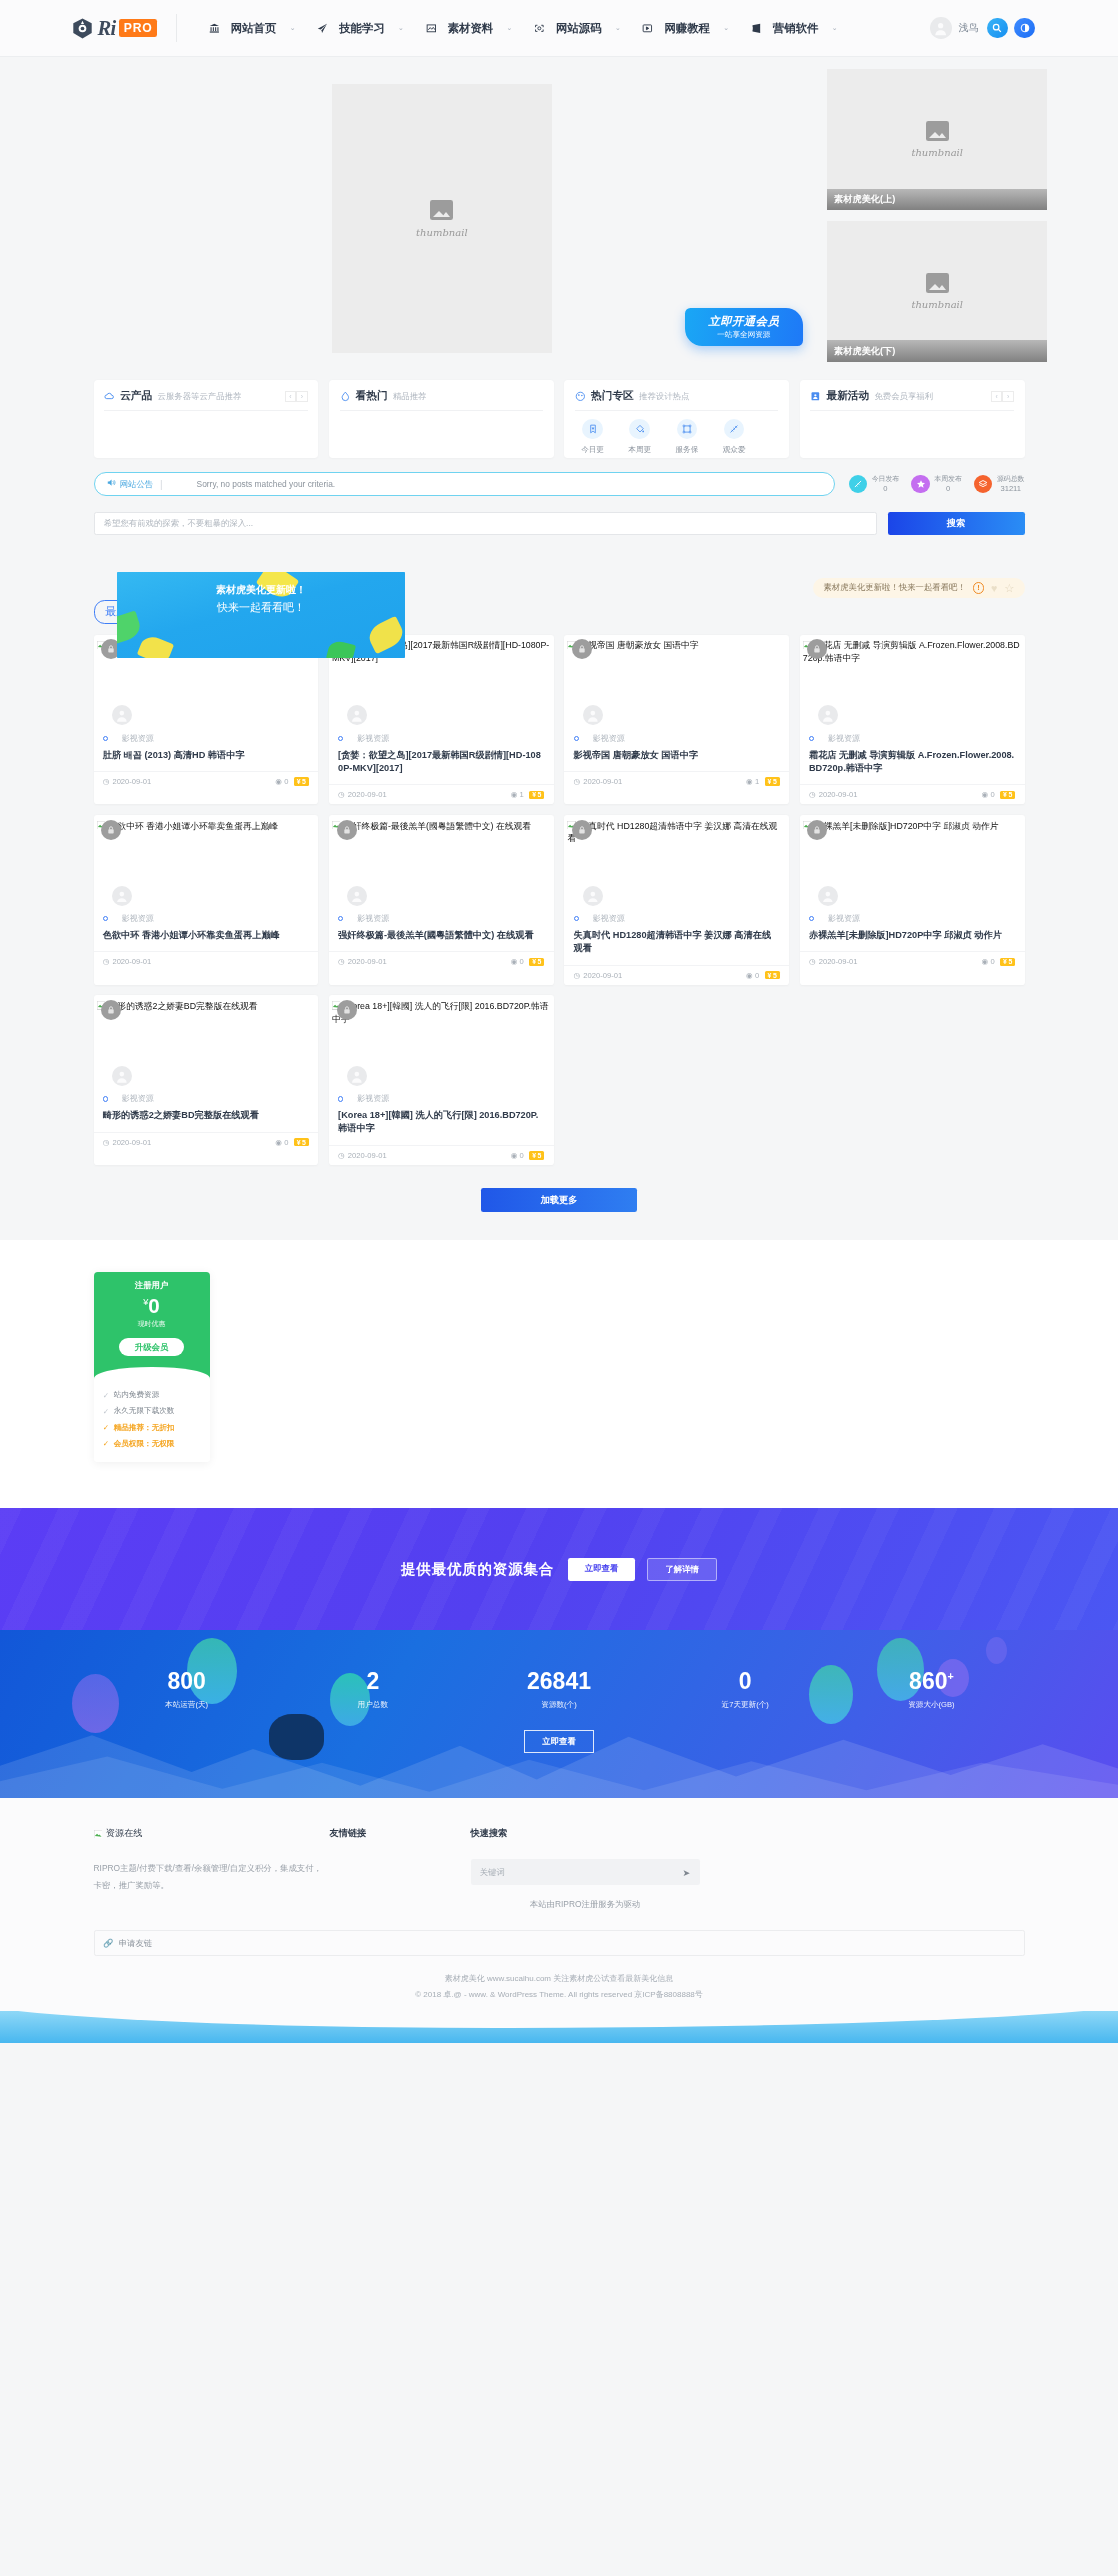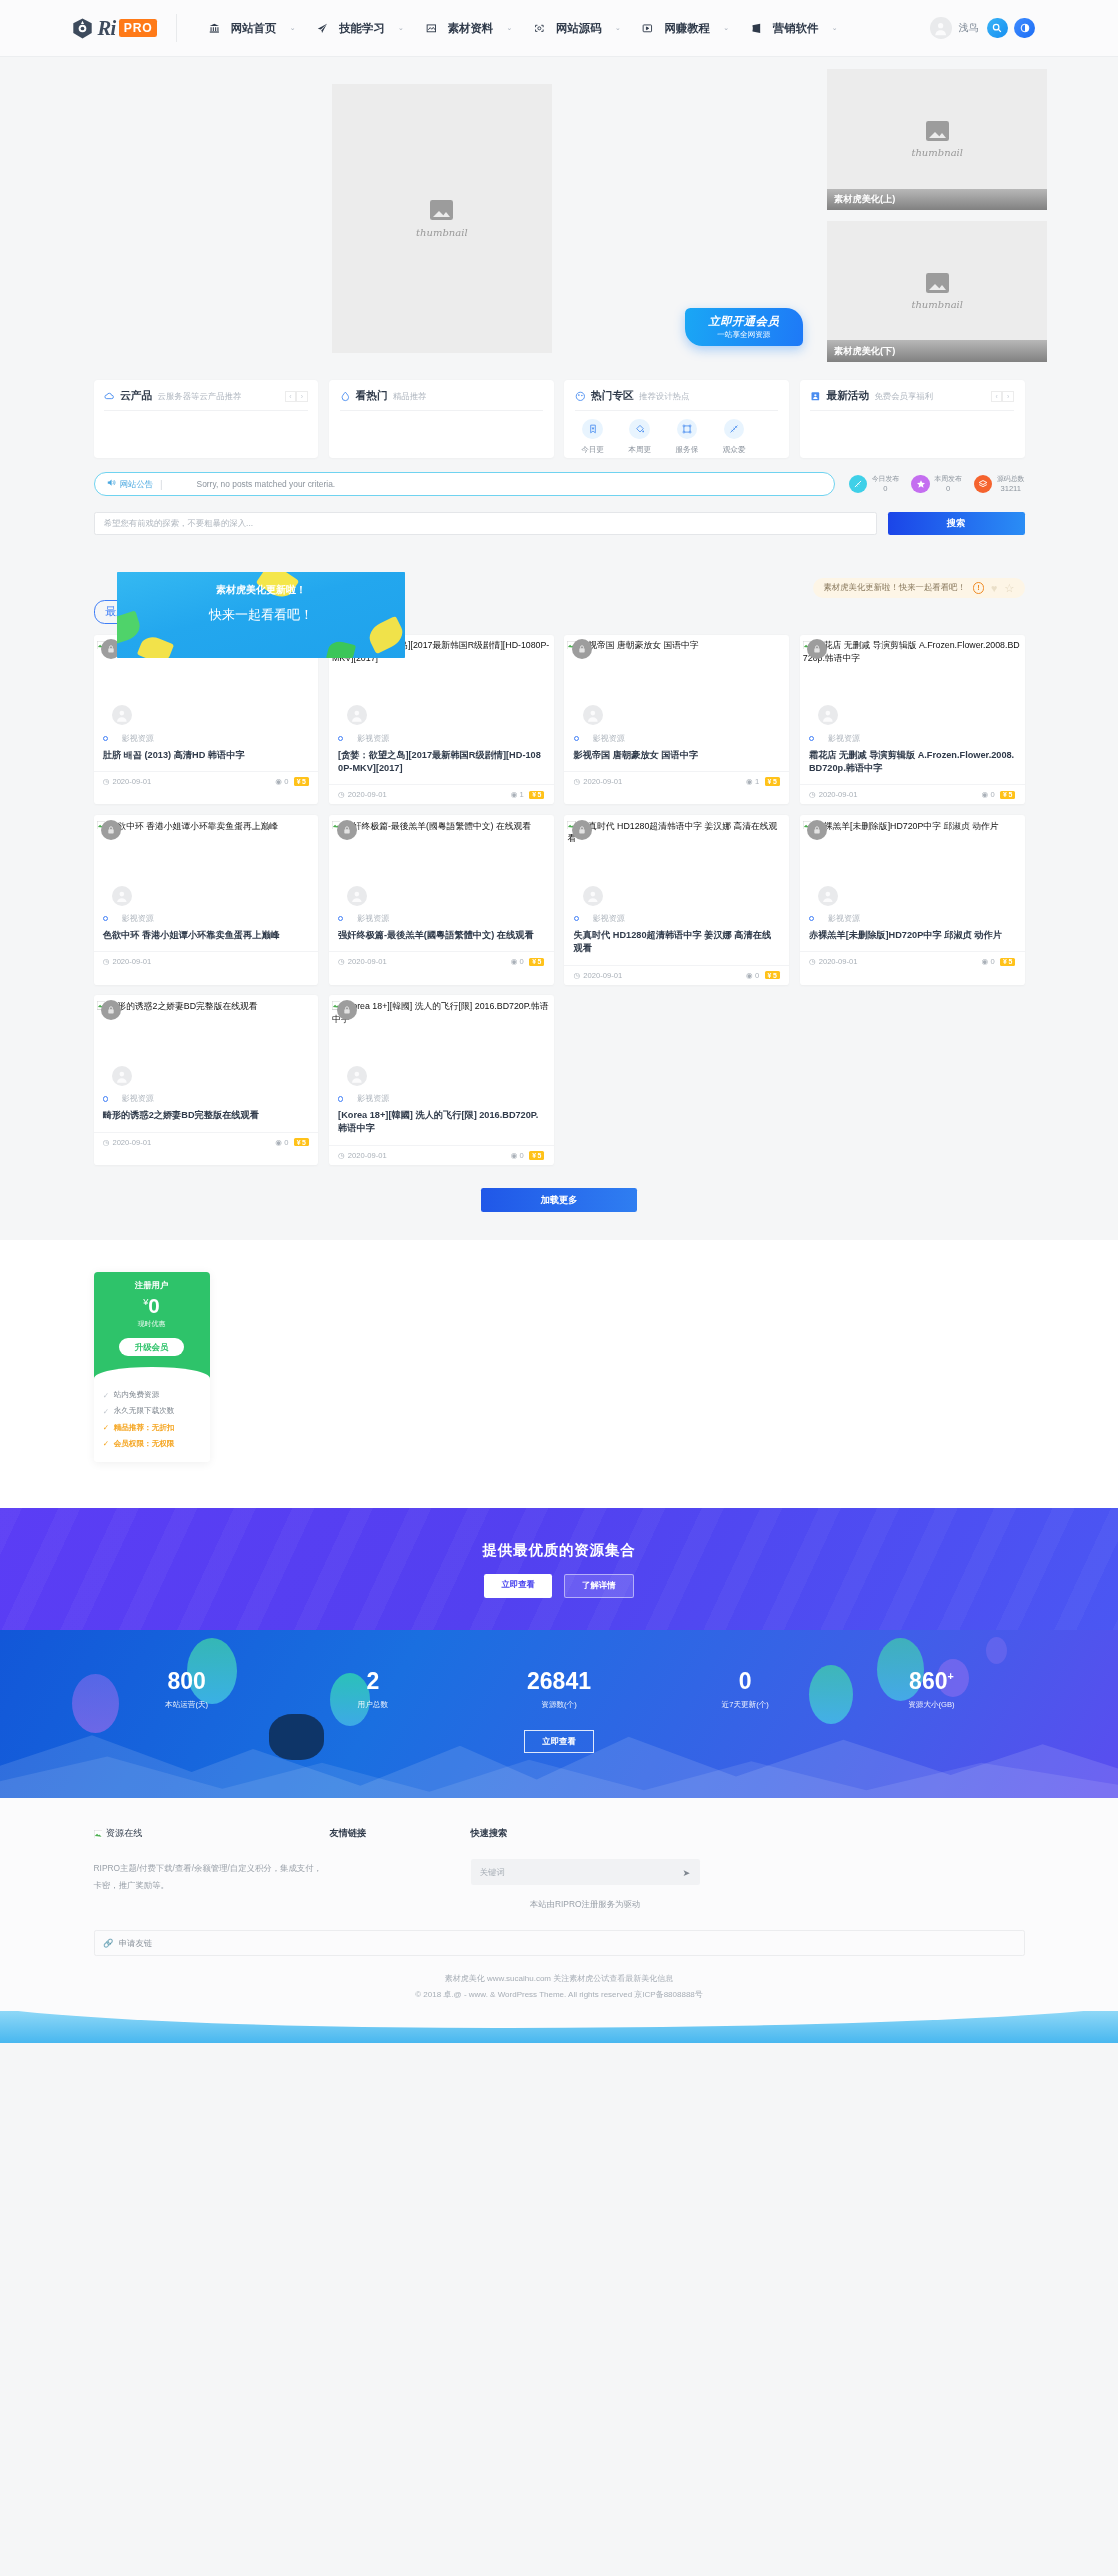--- a/index.html
+++ b/index.html
@@ -133,21 +133,21 @@
 
   
   .overlay-banner {
     position: absolute; left: 117px; top: 572px; width: 288px; height: 86px;
     background: linear-gradient(165deg,#35b9f2 0%,#23a7ee 45%,#1fa2ec 100%);
     overflow: hidden; z-index: 5; border-radius: 0.8px;
   }
   .ob-leaf { position: absolute; background: #f4e64a; border-radius: 50% 10% 50% 10%; }
   .ob-text { position: absolute; left: 50%; top: 10.7px; transform: translateX(-50%); color: #fff; text-align: center; }
   .ob-t1 { font-size: 10px; font-weight: bold; }
-  .ob-t2 { font-size: 13px; margin-top: 9px; }
+  .ob-t2 { font-size: 11px; margin-top: 3px; }
 
   
   .loadmore-row { display: flex; justify-content: center; margin: 23px 0 27.5px; }
   .loadmore { width: 156px; height: 24.4px; background: linear-gradient(90deg,#2057e8,#2f7ef1); color: #fff; border: 0; border-radius: 2.3px; font-size: 9.2px; font-weight: bold; cursor: pointer; font-family: inherit; }
 
   
   .vipsec { background: #fff; padding: 32px 0 46px; }
   .price-card { width: 116px; margin-left: 0; border-radius: 3.8px; overflow: hidden; box-shadow: 0 1.5px 9.2px rgba(0,0,0,.06); }
   .pc-top { background: #2ec36a; color: #fff; text-align: center; padding: 8.4px 0 23px; position: relative; }
   .pc-name { font-size: 8.4px; font-weight: bold; }
@@ -156,21 +156,21 @@
   .pc-unit { font-size: 6.9px; margin-top: 3.1px; opacity: .95; }
   .pc-btn { display: inline-block; margin-top: 8.4px; background: #fff; color: #2ec36a; font-size: 8.4px; font-weight: bold; border-radius: 10px; padding: 3.8px 15.3px; cursor: pointer; }
   .pc-wave { position: absolute; left: 0; right: 0; bottom: -0.8px; height: 13.7px; background: #fff; border-radius: 60% 60% 0 0 / 100% 100% 0 0; }
   .pc-list { background: #fff; padding: 7.6px 9.2px 10.7px; }
   .pc-li { display: flex; align-items: center; gap: 4.6px; font-size: 7.6px; color: #7b838c; padding: 3.1px 0; }
   .pc-li .ck { color: #c2c8cf; font-size: 7.6px; }
   .pc-li.warn { color: #f5a623; font-weight: bold; }
   .pc-li.warn .ck { color: #f5a623; }
 
   
-  .cta { height: 122px; background: linear-gradient(120deg,#5b3df5,#5340f0 45%,#4a57f3); display: flex; flex-direction: column; align-items: center; justify-content: center; gap: 13.7px; position: relative; overflow: hidden; }
+  .cta { height: 122px; background: linear-gradient(120deg,#5b3df5,#5340f0 45%,#4a57f3); display: flex; align-items: center; justify-content: center; gap: 13.7px; position: relative; overflow: hidden; }
   .cta:before { content:""; position:absolute; inset:0; background: repeating-linear-gradient(115deg, rgba(255,255,255,.035) 0 20px, rgba(255,255,255,0) 20px 53px); }
   .cta-title { color: #fff; font-size: 14.5px; font-weight: bold; letter-spacing: 0.8px; z-index: 1; }
   .cta-btns { display: flex; gap: 12.2px; z-index: 1; }
   .cta-b { background: #fff; color: #4b46ef; font-size: 8.4px; font-weight: bold; border-radius: 2.3px; padding: 5.3px 17px; cursor: pointer; }
   .cta-b.ghost { background: rgba(255,255,255,.14); color: #fff; border: 0.8px solid rgba(255,255,255,.5); }
 
   
   .bigstats { height: 168px; background: linear-gradient(120deg,#1257d8 0%,#1a6fe0 35%,#3f5fe8 75%,#5a4df0 100%); position: relative; overflow: hidden; }
   .bs-blob { position: absolute; border-radius: 50%; }
   .bs-mountain { position: absolute; left: 0; right: 0; bottom: 0; height: 92px; }

